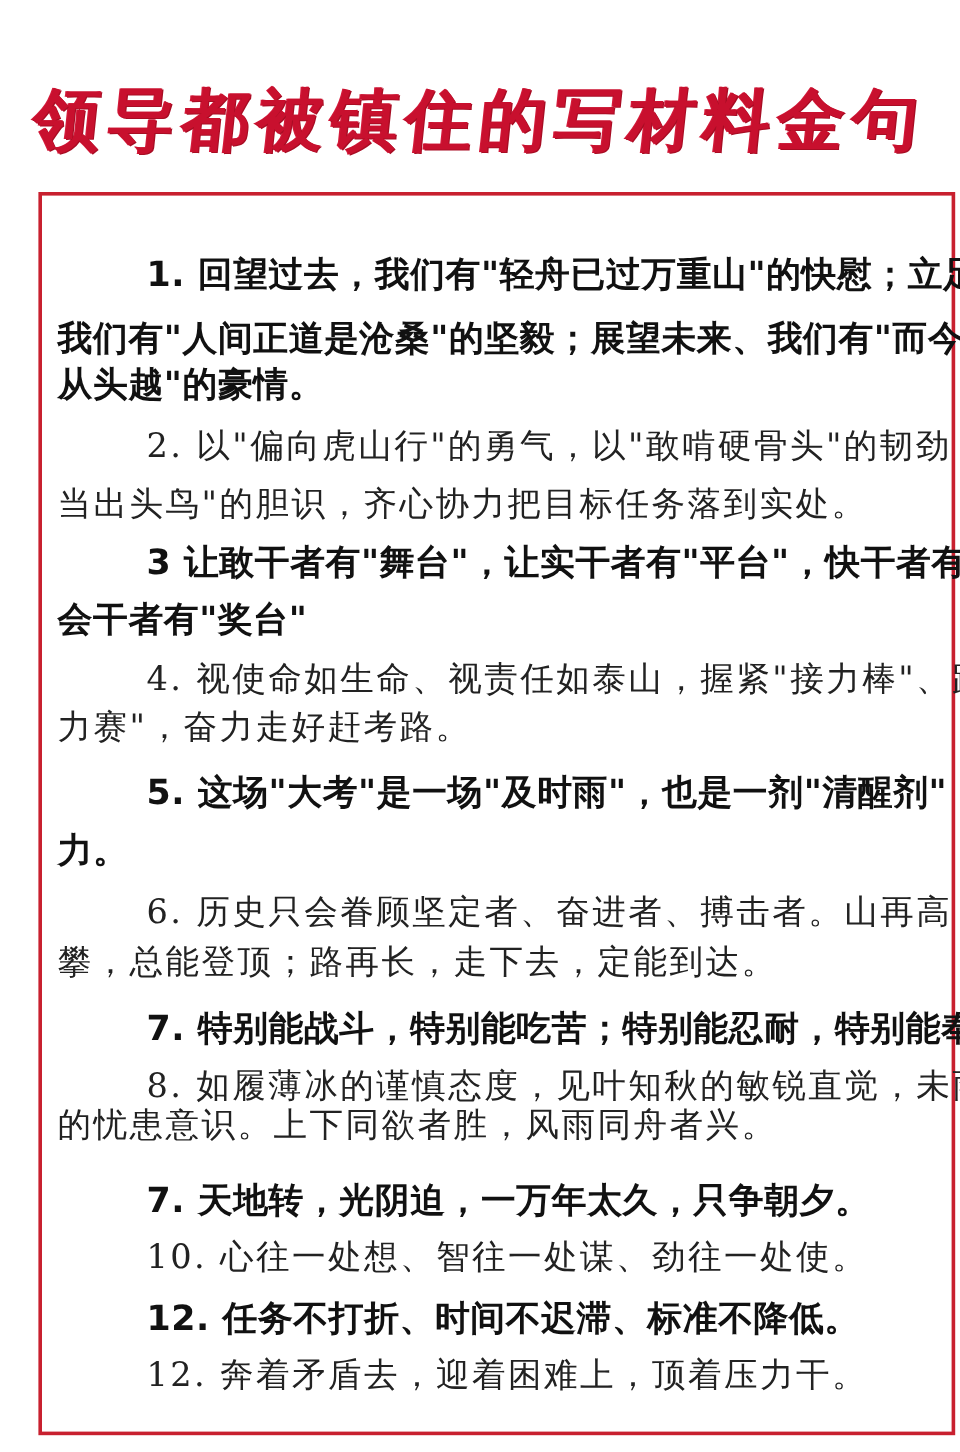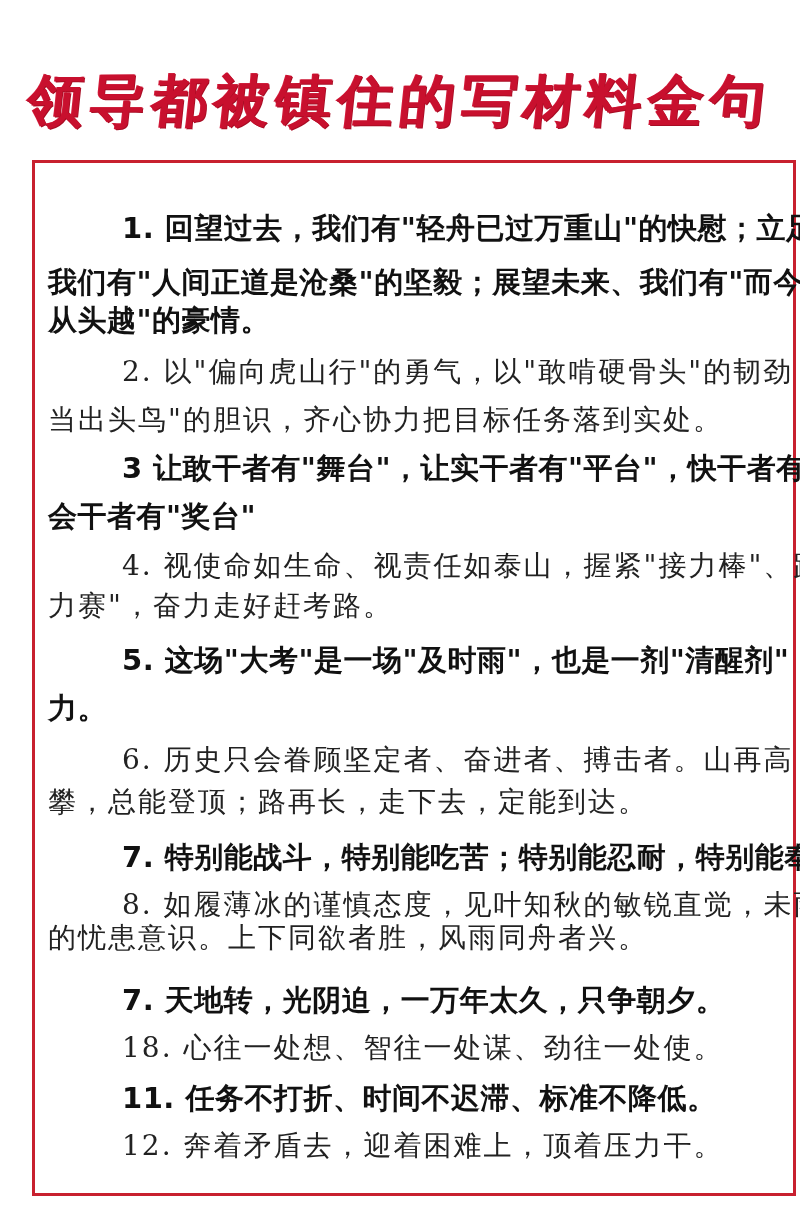--- a/index.html
+++ b/index.html
@@ -53,18 +53,18 @@
   <div class="line regular first" style="top:740px">6.  历史只会眷顾坚定者、奋进者、搏击者。山再高，往上</div>
   <div class="line regular" style="top:782px">攀，总能登顶；路再长，走下去，定能到达。</div>
 
   <div class="line bold first" style="top:837px">7. 特别能战斗，特别能吃苦；特别能忍耐，特别能奉献。</div>
 
   <div class="line regular first" style="top:885px">8.  如履薄冰的谨慎态度，见叶知秋的敏锐直觉，未雨绸缪</div>
   <div class="line regular" style="top:918px">的忧患意识。上下同欲者胜，风雨同舟者兴。</div>
 
   <div class="line bold first" style="top:980px">7. 天地转，光阴迫，一万年太久，只争朝夕。</div>
 
-  <div class="line regular first" style="top:1028px">18.  心往一处想、智往一处谋、劲往一处使。</div>
+  <div class="line regular first" style="top:1028px">10.  心往一处想、智往一处谋、劲往一处使。</div>
 
-  <div class="line bold first" style="top:1078px">11. 任务不打折、时间不迟滞、标准不降低。</div>
+  <div class="line bold first" style="top:1078px">12. 任务不打折、时间不迟滞、标准不降低。</div>
 
   <div class="line regular first" style="top:1126px">12.  奔着矛盾去，迎着困难上，顶着压力干。</div>
 </div>
 
 </body></html>

